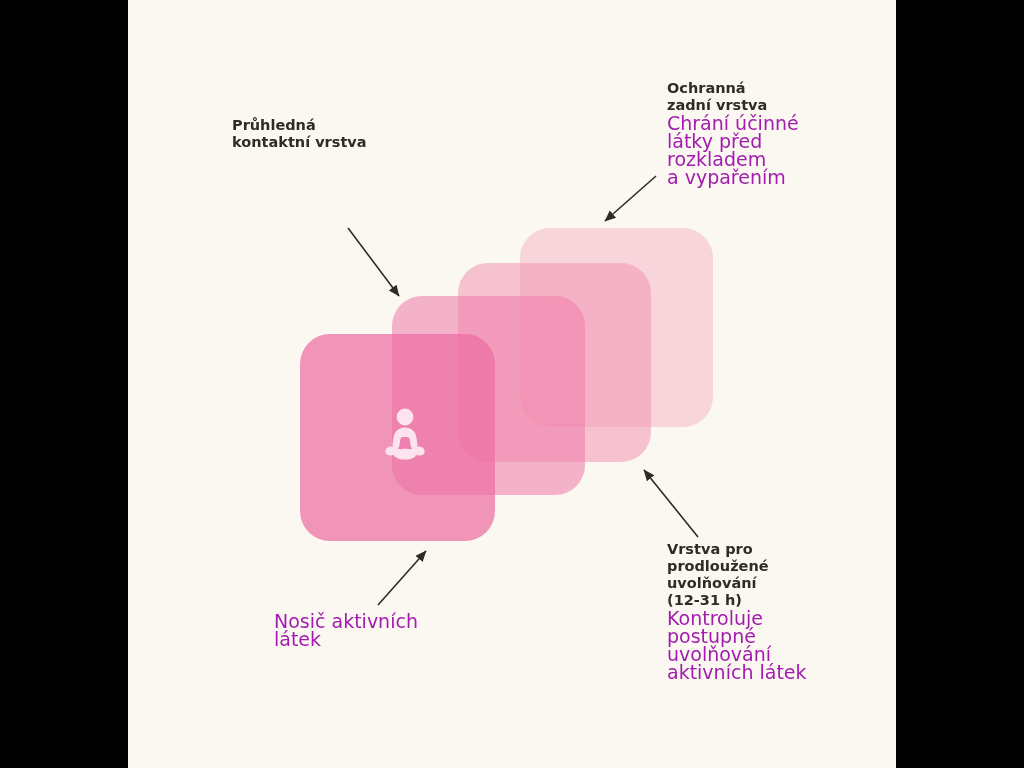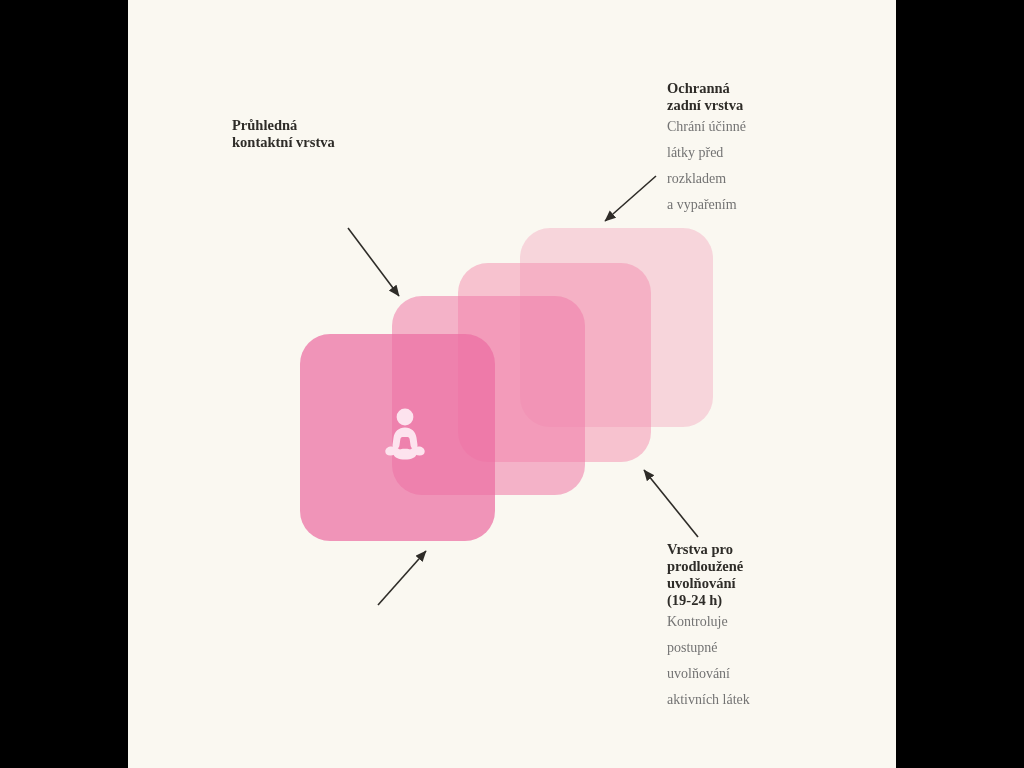--- a/index.html
+++ b/index.html
@@ -36,32 +36,32 @@
 
   
   #meditation-icon {
     position:absolute;
     left:250px; top:406px;
     width:54px; height:58px;
   }
   #meditation-icon svg { display:block; width:100%; height:100%; }
 
   
-  .callout { position:absolute;font-family:Liberation Serif, serif; }
+  .callout { position:absolute; }
   .callout .ttl {
     font-weight:bold;
     font-size:14.5px;
     line-height:17px;
     color:#2e2c28;
     white-space:pre-line;
   }
   .callout .desc {
-    font-size:14px;
-    line-height:26px;
-    color:#737373;
+    font-size:19px;
+    line-height:18px;
+    color:#a21caf;
     white-space:pre-line;
   }
   #callout-contact  { left:104px; top:117px;  width:190px; }
   #callout-back     { left:539px; top:80px;   width:160px; }
   #callout-extended { left:539px; top:541px;  width:175px; }
   #callout-active   { left:146px; top:612px;  width:190px; }
 
   
   #arrows {
     position:absolute; left:0; top:0;
@@ -120,28 +120,30 @@
       <div class="desc">Chrání účinné
 látky před
 rozkladem
 a vypařením</div>
     </div>
 
     <div class="callout" id="callout-extended">
       <div class="ttl">Vrstva pro
 prodloužené
 uvolňování
-(19-24 h)</div>
+(12-31 h)</div>
       <div class="desc">Kontroluje
 postupné
 uvolňování
 aktivních látek</div>
     </div>
 
     <div class="callout" id="callout-active">
+      <div class="desc">Nosič aktivních
+látek</div>
     </div>
 
   </div>
 
   <div style="position:absolute;left:0;top:0;width:128px;height:768px;background:#000;"></div>
   <div style="position:absolute;left:896px;top:0;width:128px;height:768px;background:#000;"></div>
 
 </div>
 
 </body></html>

